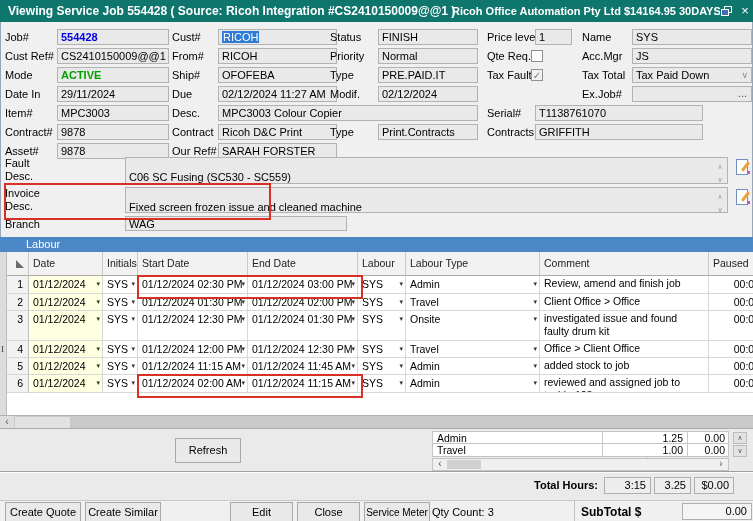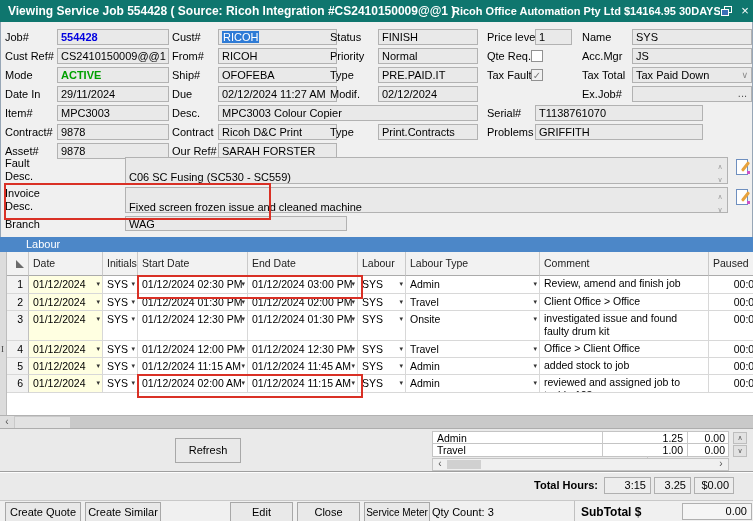--- a/index.html
+++ b/index.html
@@ -159,21 +159,21 @@
   <div class="fld" style="left:378px;top:124px;width:100px">Print.Contracts</div>
 
   <div class="lbl" style="left:487px;top:29px">Price level</div>
   <div class="fld" style="left:535px;top:29px;width:37px">1</div>
   <div class="lbl" style="left:487px;top:48px">Qte Req.</div>
   <div class="chk" style="left:531px;top:50px"></div>
   <div class="lbl" style="left:487px;top:67px">Tax Fault</div>
   <div class="chk checked" style="left:531px;top:69px">✓</div>
   <div class="lbl" style="left:487px;top:105px">Serial#</div>
   <div class="fld" style="left:535px;top:105px;width:168px">T1138761070</div>
-  <div class="lbl" style="left:487px;top:124px">Problems</div>
+  <div class="lbl" style="left:487px;top:124px">Contracts</div>
   <div class="fld" style="left:535px;top:124px;width:168px">GRIFFITH</div>
 
   <div class="lbl" style="left:582px;top:29px">Name</div>
   <div class="fld" style="left:632px;top:29px;width:120px">SYS</div>
   <div class="lbl" style="left:582px;top:48px">Acc.Mgr</div>
   <div class="fld" style="left:632px;top:48px;width:120px">JS</div>
   <div class="lbl" style="left:582px;top:67px">Tax Total</div>
   <div class="fld" style="left:632px;top:67px;width:120px">
     <span>Tax Paid Down</span>
     <span class="combo-arrow">∨</span>

